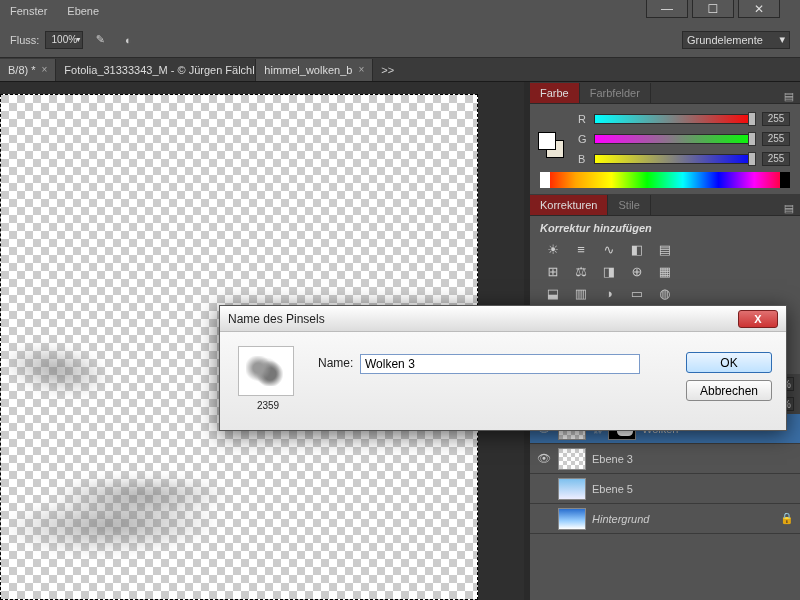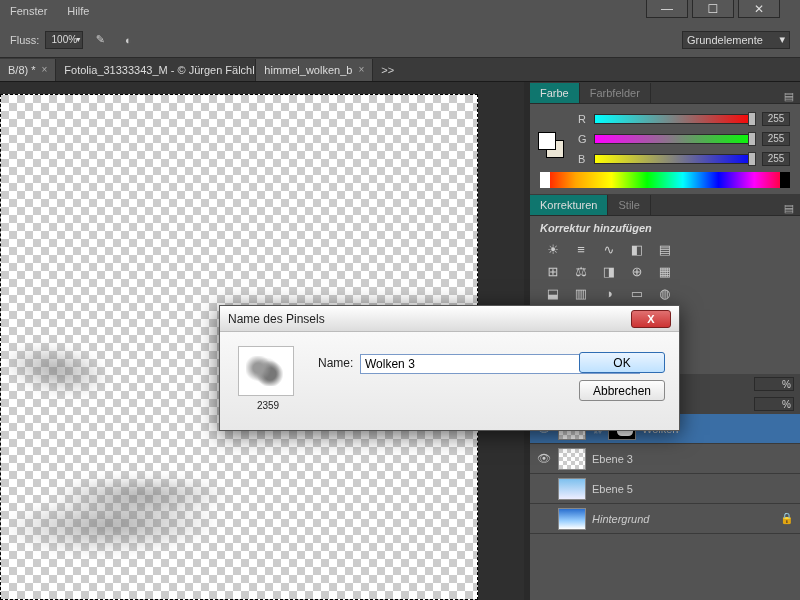--- a/index.html
+++ b/index.html
@@ -22,21 +22,21 @@
   .canvas { position:absolute; top:12px; left:0; width:478px; height:506px; background:
     repeating-conic-gradient(#fff 0% 25%, #ccc 0% 50%) 0 0/16px 16px; border:1px dashed #000;}
   .smudge { position:absolute; background: radial-gradient(ellipse at center, rgba(100,100,100,0.5), transparent 70%); filter: blur(4px);}
   .s1{left:0;top:250px;width:110px;height:50px;transform:rotate(10deg);}
   .s2{left:0;top:400px;width:220px;height:60px;transform:rotate(-2deg);}
   .s3{left:50px;top:380px;width:180px;height:40px;}
   
   .panels { position:absolute; top:82px; right:0; width:270px; bottom:0; background:#535353; color:#ccc; font-size:11px;}
   .ptabs { height:22px; background:#3a3a3a; display:flex; align-items:flex-end; border-bottom:1px solid #2a2a2a;}
   .ptab { padding:4px 10px; background:#3a3a3a; color:#888; border-right:1px solid #2a2a2a;}
-  .ptab.active { background:#0f766e; color:#ddd;}
+  .ptab.active { background:#7f1d1d; color:#ddd;}
   .pmenu { margin-left:auto; width:22px; text-align:center; color:#aaa;}
   
   .colorpanel { padding:8px 10px 6px 10px; }
   .swatchpair { position:absolute; left:8px; top:28px; }
   .swatchpair .bg{position:absolute; left:8px; top:8px; width:18px; height:18px; background:#ece6d6; border:1px solid #000;}
   .swatchpair .fg{position:absolute; left:0; top:0; width:18px; height:18px; background:#fff; border:1px solid #000;}
   .sliders { margin-left:38px; }
   .row { display:flex; align-items:center; gap:6px; margin-bottom:6px;}
   .row .lab{width:10px;}
   .slider { flex:1; height:10px; border:1px solid #2a2a2a; position:relative;}
@@ -65,42 +65,42 @@
   .mask{width:28px;height:22px;border:1px solid #888;background:#000;position:relative;}
   .mask::after{content:"";position:absolute;right:2px;top:3px;width:16px;height:14px;background:#fff;border-radius:40% 40% 30% 30%;}
   .link{width:10px;text-align:center;font-size:9px;}
   .lname{flex:1; font-size:11px;}
   .lname.ital{font-style:italic;}
   .lock{color:#aaa; font-size:11px;}
   .panel-opts{height:20px;display:flex;align-items:center;gap:6px;padding:0 6px;background:#434343;justify-content:flex-end;}
   .pct{width:40px;height:14px;background:#3f3f3f;border:1px solid #2a2a2a;font-size:10px;display:flex;align-items:center;justify-content:flex-end;padding-right:2px;}
   
   .overlay { position:absolute; inset:0; }
-  .dialog { position:absolute; left:219px; top:305px; width:461px; background:linear-gradient(#fdfdfd,#e8e8e8); border:1px solid #555; box-shadow:0 4px 20px rgba(0,0,0,0.6); font-size:12px; color:#222;}
+  .dialog { position:absolute; left:219px; top:305px; width:568px; background:linear-gradient(#fdfdfd,#e8e8e8); border:1px solid #555; box-shadow:0 4px 20px rgba(0,0,0,0.6); font-size:12px; color:#222;}
   .titlebar{height:26px;background:linear-gradient(#fff,#dcdcdc);display:flex;align-items:center;padding:0 8px;border-bottom:1px solid #bbb;}
   .ttitle{font-size:12px;}
   .closebtn{margin-left:auto;width:40px;height:18px;background:linear-gradient(#e07070,#c33);border:1px solid #7a1f1f;border-radius:3px;color:#fff;display:flex;align-items:center;justify-content:center;font-size:11px;font-weight:bold;}
   .dbody{padding:14px 14px 16px 14px;position:relative;height:98px;}
   .preview{position:absolute;left:18px;top:14px;width:60px;height:70px;text-align:center;}
   .pimg{width:56px;height:50px;border:1px solid #bbb;background:#fff;display:flex;align-items:center;justify-content:center;}
   .pimg .cloud{width:40px;height:30px;background:radial-gradient(circle at 30% 40%, #999 15%, transparent 40%), radial-gradient(circle at 60% 60%, #777 20%, transparent 45%), radial-gradient(circle at 50% 50%, #bbb 25%, transparent 55%);}
   .psize{font-size:10px;margin-top:4px;}
   .namelab{position:absolute;left:98px;top:24px;}
   .nameinput{position:absolute;left:140px;top:22px;width:280px;height:20px;border:1px solid #7a9ac9;padding:0 4px;font-size:12px;}
   .okbtn{position:absolute;right:14px;top:20px;width:86px;height:21px;background:linear-gradient(#eaf4ff,#bfe2ff);border:1px solid #2f6db3;border-radius:3px;font-size:12px;}
   .cancelbtn{position:absolute;right:14px;top:48px;width:86px;height:21px;background:linear-gradient(#fdfdfd,#e5e5e5);border:1px solid #888;border-radius:3px;font-size:12px;}
   
   .seam{position:absolute;top:82px;right:270px;width:6px;bottom:0;background:#2a2a2a;}
 </style>
 </head>
 <body>
 
 <div class="menubar">
   <span>Fenster</span>
-  <span>Hilfe</span>
+  <span>Ebene</span>
 </div>
 <div class="winctrl">
   <div>—</div>
   <div>☐</div>
   <div>✕</div>
 </div>
 
 <div class="optbar">
   <span>Fluss:</span>
   <div class="opt-input">100%</div>

